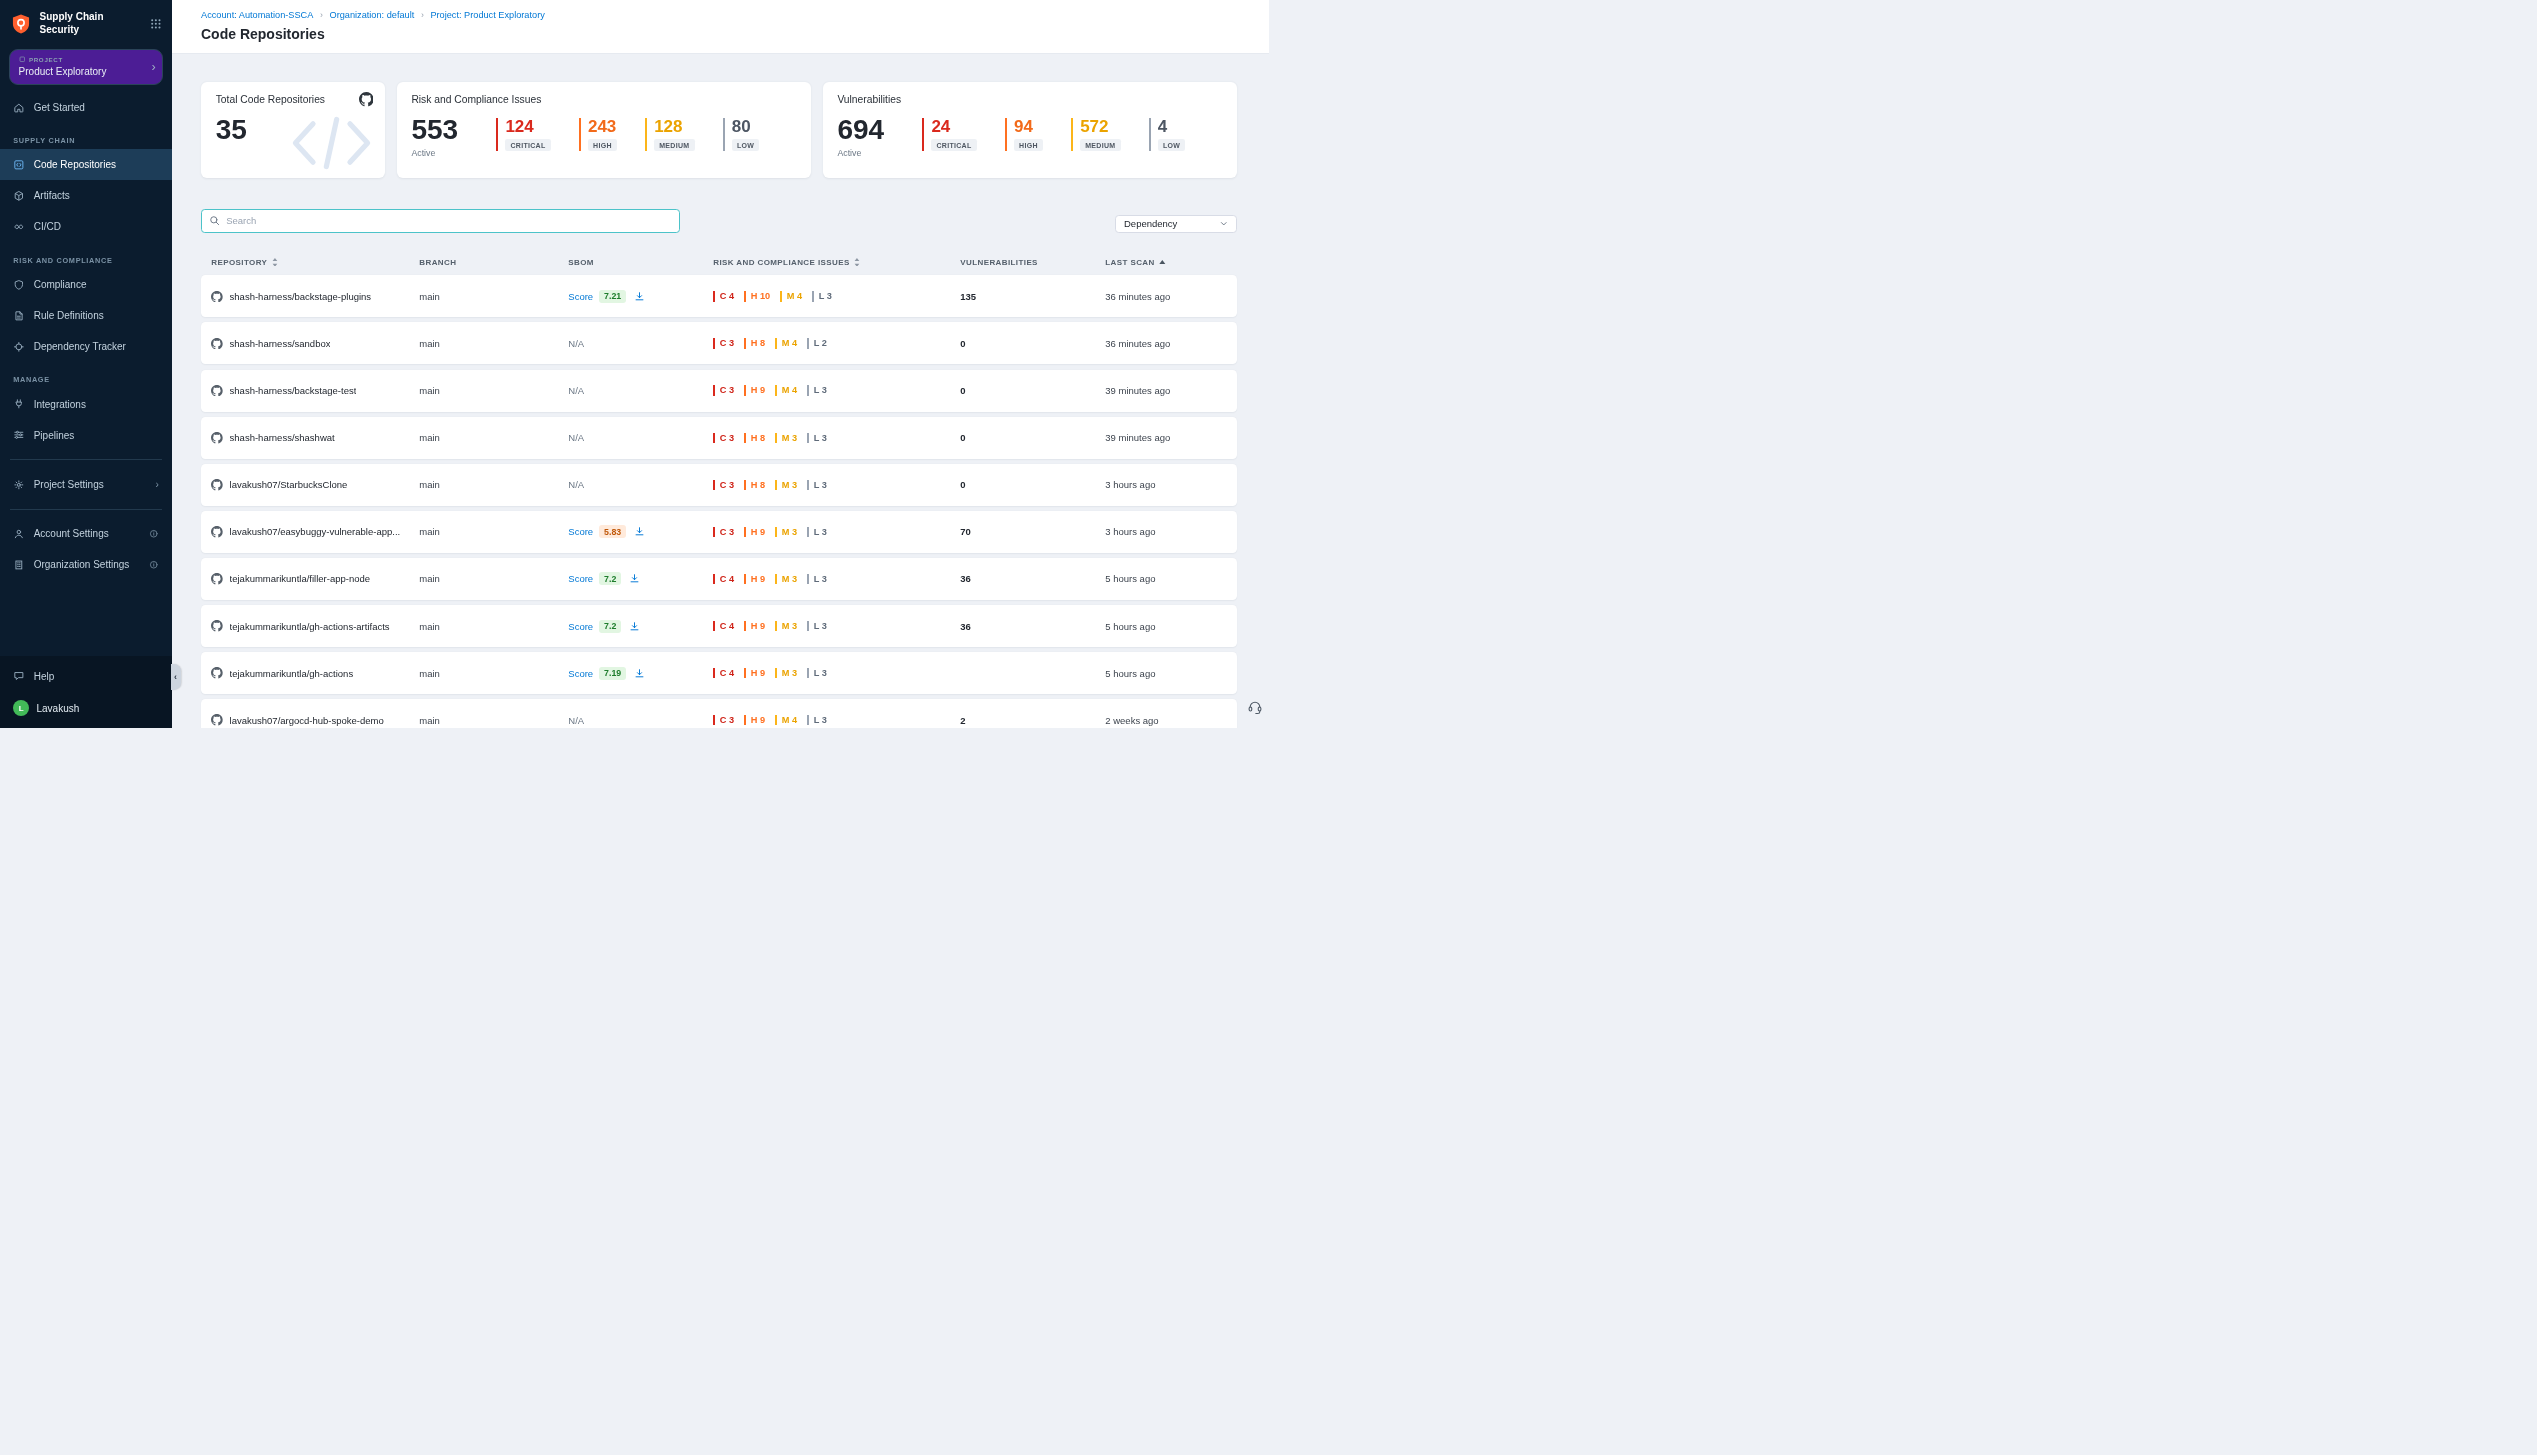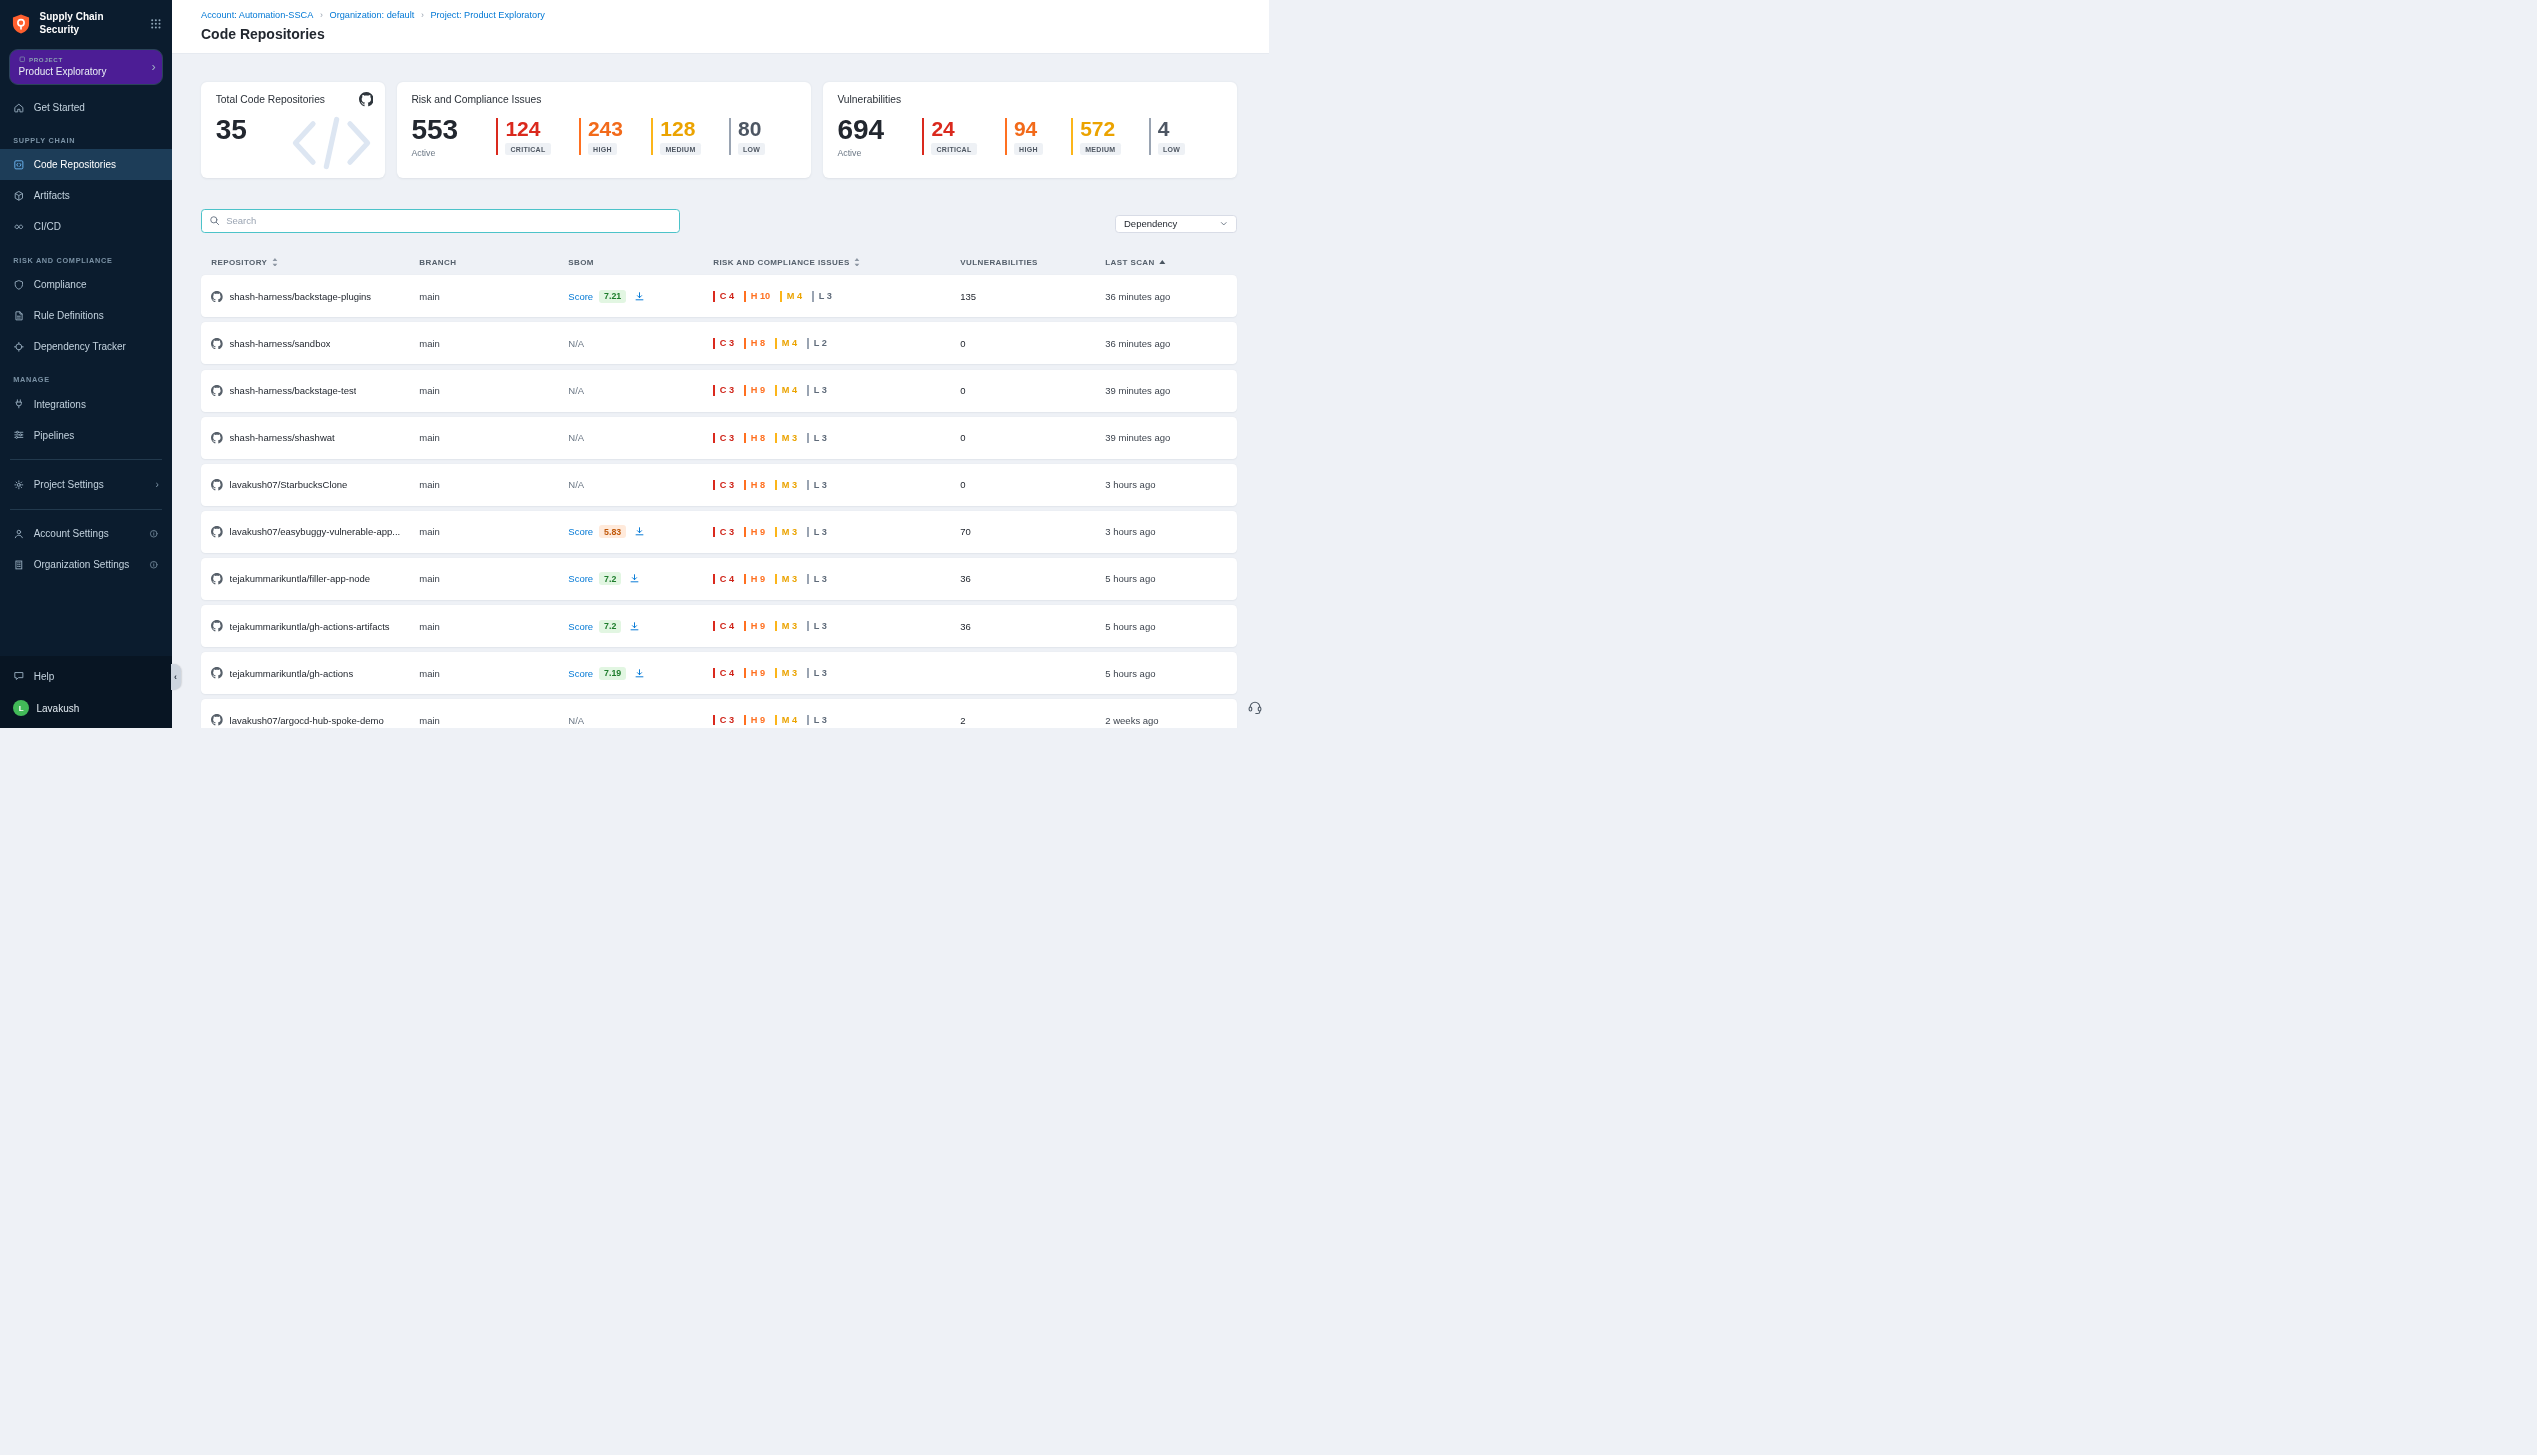--- a/index.html
+++ b/index.html
@@ -48,21 +48,21 @@
   .card-title{font-size:10.3px;color:#2a3038;font-weight:500}
   .card.repos{width:184px}
   .card .gh-corner{position:absolute;top:10.3px;right:11.7px;color:#2f363d;width:14.7px;height:14.7px}
   .big-num{font-size:28px;font-weight:700;color:#22272f;line-height:1;margin-top:11.7px}
   .sub{font-size:8.8px;color:#6b7785;margin-top:3.7px}
   .watermark{position:absolute;right:10.3px;bottom:7.3px;pointer-events:none}
   .card-flex{display:flex;align-items:flex-start}
   .card.wide{flex:1}
   .stats{display:flex;gap:28px;margin-left:38px;margin-top:13.2px}
   .stat{border-left:2.2px solid var(--tone);padding-left:7.3px}
-  .stat-value{font-size:21px;font-weight:700;line-height:1;color:var(--toneText)}
+  .stat-value{font-size:17px;font-weight:700;line-height:1;color:var(--toneText)}
   .stat-label{display:inline-block;margin-top:4.4px;background:#eef1f5;color:#4f5762;font-size:7px;font-weight:700;letter-spacing:0.3px;padding:2.2px 5.1px;border-radius:2.2px}
   .tone-critical{--tone:#da291d;--toneText:#da291d}
   .tone-high{--tone:#ff7020;--toneText:#f26a1a}
   .tone-medium{--tone:#fcb519;--toneText:#eba300}
   .tone-low{--tone:#9aa4b2;--toneText:#4d5663}
 
   
   .toolbar{display:flex;justify-content:space-between;align-items:flex-end;margin-top:31px}
   .search-box{width:479px;height:23.5px;border:1.2px solid #4cc3c9;border-radius:3.7px;background:#fff;display:flex;align-items:center;padding:0 7.3px;gap:5.9px}
   .search-box svg{color:#6b7785;width:11px;height:11px;flex:none}
@@ -89,21 +89,21 @@
   .score-good{background:#e2f6e2;color:#1e7d2c}
   .score-warn{background:#ffeadb;color:#c05809}
   .dl-btn{display:flex;align-items:center;color:var(--accent);cursor:pointer;background:none;border:none;padding:0;margin-left:1.5px}
   .dl-btn svg{width:11px;height:11px}
   .risk-cell{display:flex;align-items:center;gap:10.3px}
   .chip{border-left:2.2px solid;padding-left:4.4px;font-size:9.2px;font-weight:700;line-height:10.3px;white-space:nowrap}
   .chip-c{color:#cf2318;border-color:#da291d}
   .chip-h{color:#ff7020;border-color:#ff7020}
   .chip-m{color:#eba300;border-color:#fcb519}
   .chip-l{color:#5f6b7a;border-color:#9aa4b2}
-  .vuln-cell{font-weight:400;color:#22272f}
+  .vuln-cell{font-weight:700;color:#22272f}
   .scan-cell{color:#3d444e}
 
   .float-help{position:absolute;right:5.9px;bottom:10.3px;background:none;border:none;color:#505b67;cursor:pointer}
   .float-help svg{width:16px;height:16px}
 </style>
 </head>
 <body>
 
 <div class="app">
 

